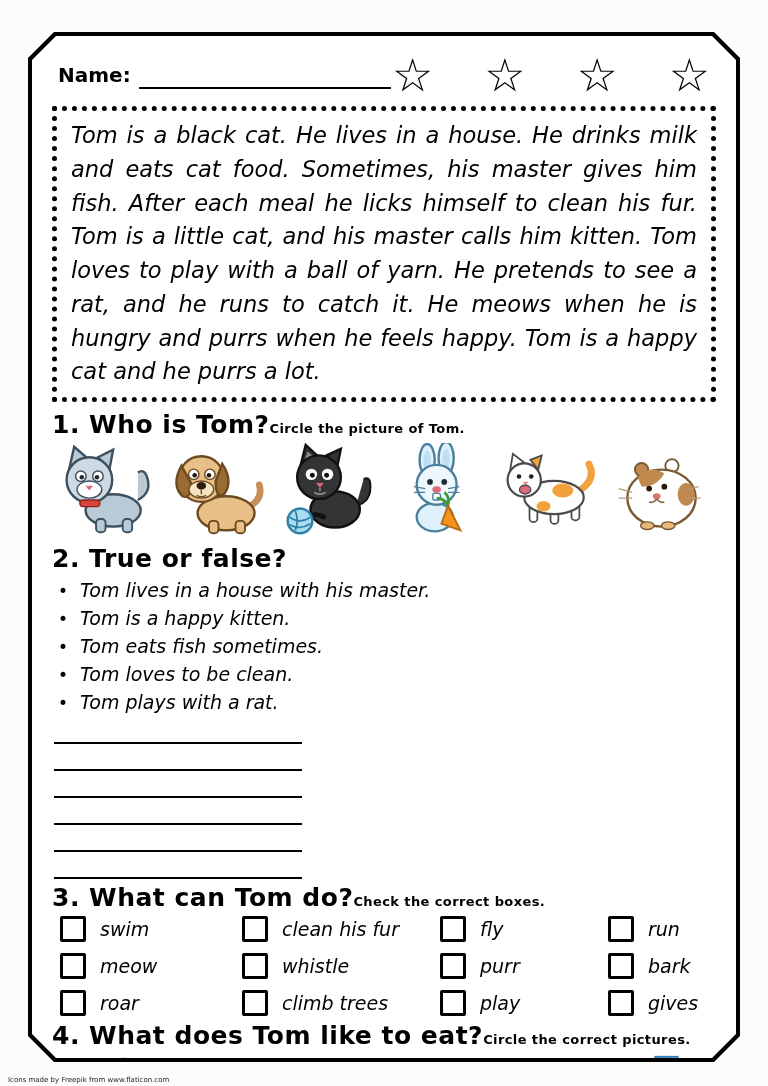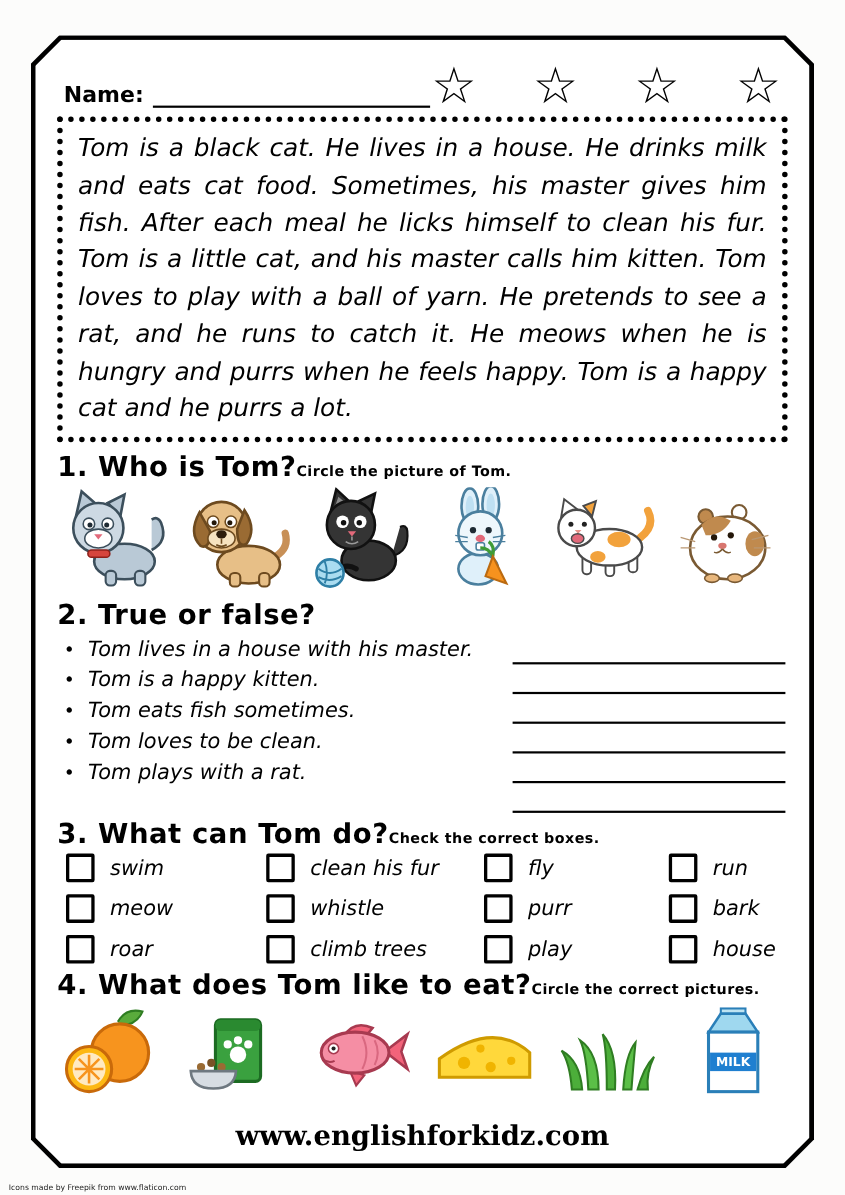--- a/index.html
+++ b/index.html
@@ -3,41 +3,41 @@
 <meta charset="utf-8">
 <style>
   html,body{margin:0;padding:0;width:768px;height:1086px;background:#fcfcfb;overflow:hidden;
     font-family:"DejaVu Sans",sans-serif;color:#000;}
   .frame{position:absolute;left:28px;top:32px;width:712px;height:1030px;background:#000;
     clip-path:polygon(26px 0,calc(100% - 26px) 0,100% 26px,100% calc(100% - 26px),calc(100% - 26px) 100%,26px 100%,0 calc(100% - 26px),0 26px);}
   .frame-inner{position:absolute;inset:4px;background:#fff;
     clip-path:polygon(24px 0,calc(100% - 24px) 0,100% 24px,100% calc(100% - 24px),calc(100% - 24px) 100%,24px 100%,0 calc(100% - 24px),0 24px);
     padding:14px 20px 6px 20px;box-sizing:border-box;}
   
-  .name-row{display:flex;align-items:flex-end;height:46px;margin:2px 6px 8px 6px;}
+  .name-row{display:flex;align-items:center;height:46px;margin:2px 6px 8px 6px;}
   .name-label{font-weight:700;font-size:20px;margin-right:8px;}
   .name-line{width:252px;border-bottom:2px solid #000;height:26px;}
   .stars{margin-left:auto;display:flex;justify-content:space-between;width:318px;}
   .star{font-size:46px;line-height:40px;font-weight:400;}
   .star::before{content:"☆";}
   
   .passage-box{border:5px dotted #000;padding:8px 14px;margin:0 0 8px 0;}
   .passage{font-style:italic;font-size:22.5px;line-height:1.5;text-align:justify;}
   
   .q-heading{display:flex;align-items:baseline;margin:4px 0 4px 0;}
   .q-title{font-weight:700;font-size:25px;letter-spacing:.5px;}
   .q-instr{font-weight:700;font-size:13px;letter-spacing:.4px;}
   
   .pics{display:flex;justify-content:space-between;align-items:center;margin:2px 2px 6px 2px;}
   .pic{width:105px;height:95px;}
   .pic svg{width:100%;height:100%;}
   .pic-sm{width:95px;height:84px;}
   .pic-sm svg{width:100%;height:100%;}
   
-  .q2-body{display:flex;margin:0 2px 4px 2px;}
+  .q2-body{display:flex;margin:0 2px 4px 2px;flex-direction:column;}
   .statements{list-style:none;margin:0;padding:0;flex:1;}
   .statements li{font-style:italic;font-size:19px;line-height:27px;display:flex;align-items:baseline;}
   .statements li::before{content:"•";font-style:normal;font-size:17px;margin:0 12px 0 4px;}
   .answers{width:248px;display:flex;flex-direction:column;}
   .answer-line{height:27px;border-bottom:2.5px solid #000;box-sizing:border-box;}
   
   .q3-grid{display:flex;margin:2px 2px 6px 8px;}
   .q3-col{display:flex;flex-direction:column;gap:12px;}
   .chk-item{display:flex;align-items:center;gap:14px;height:25px;}
   .chk{width:20px;height:20px;border:3.5px solid #000;border-radius:2px;flex:0 0 auto;}
@@ -270,21 +270,21 @@
         <div class="chk-item">
             <span class="chk"></span>
             <span class="chk-label">run</span>
           </div>
         <div class="chk-item">
             <span class="chk"></span>
             <span class="chk-label">bark</span>
           </div>
         <div class="chk-item">
             <span class="chk"></span>
-            <span class="chk-label">house</span>
+            <span class="chk-label">gives</span>
           </div>
       </div>
     </div>
 
     <div class="q-heading">
       <span class="q-title">4. What does Tom like to eat?</span>
       <span class="q-instr">Circle the correct pictures.</span>
     </div>
     <div class="pics">
 

